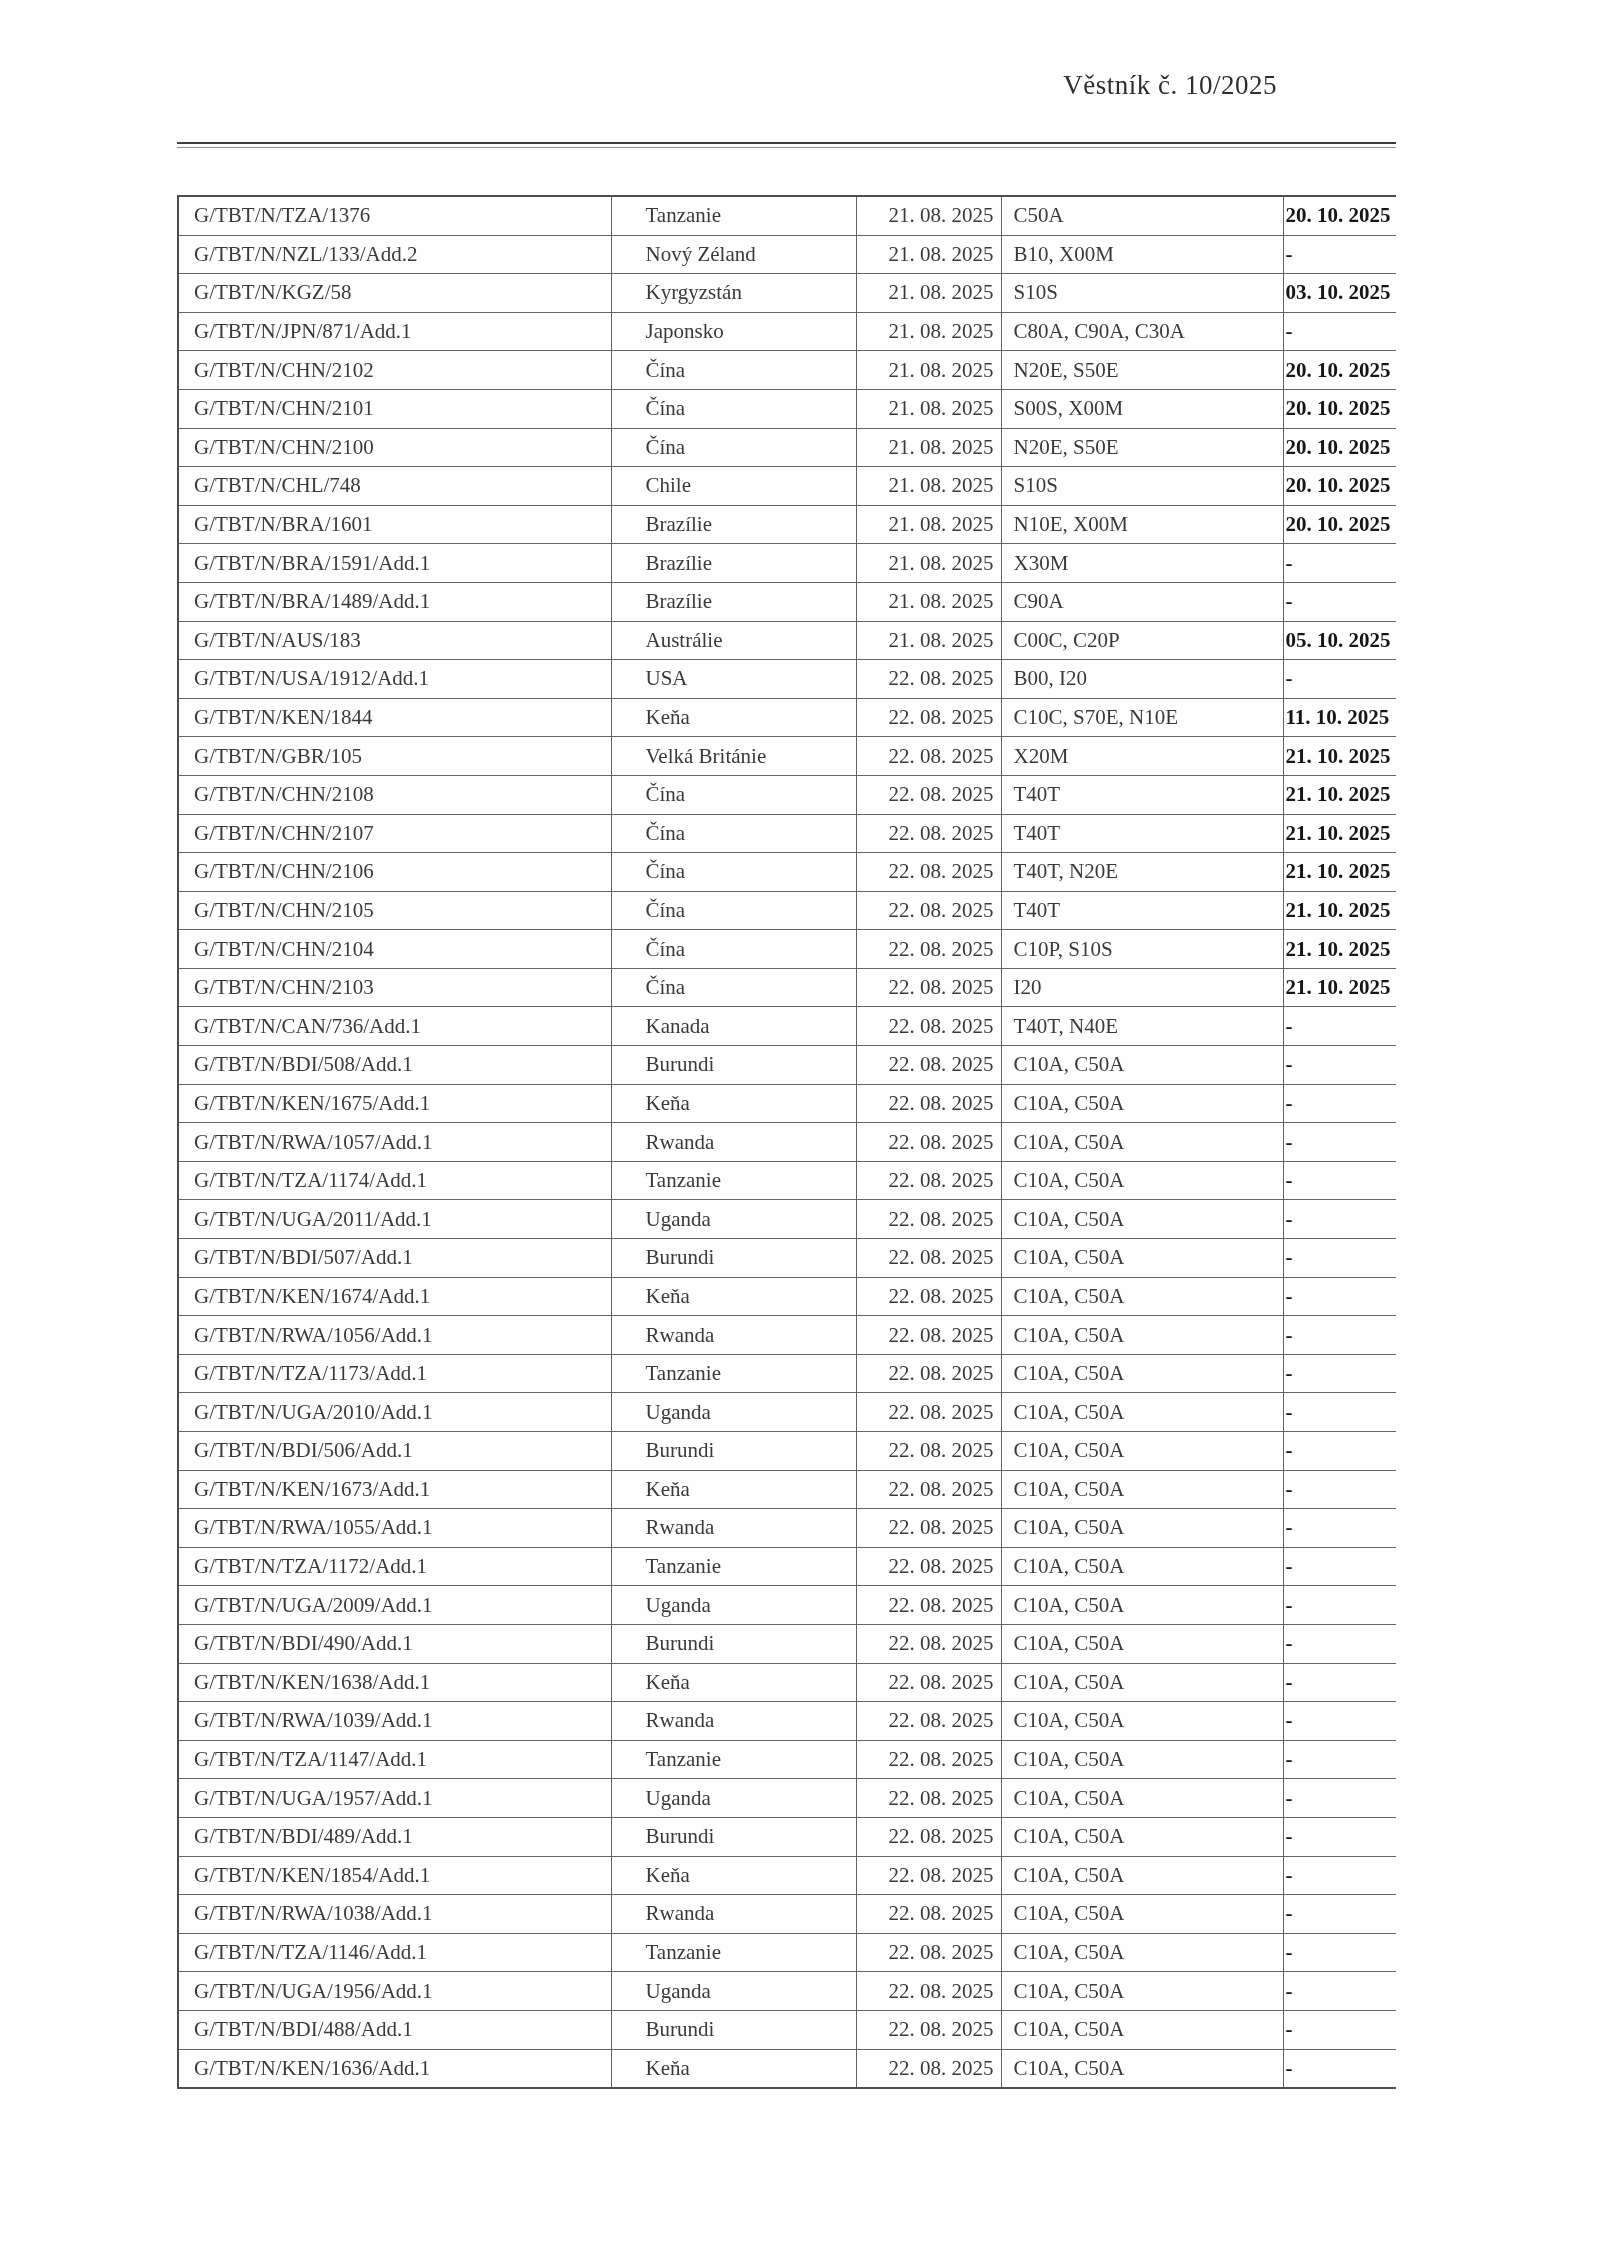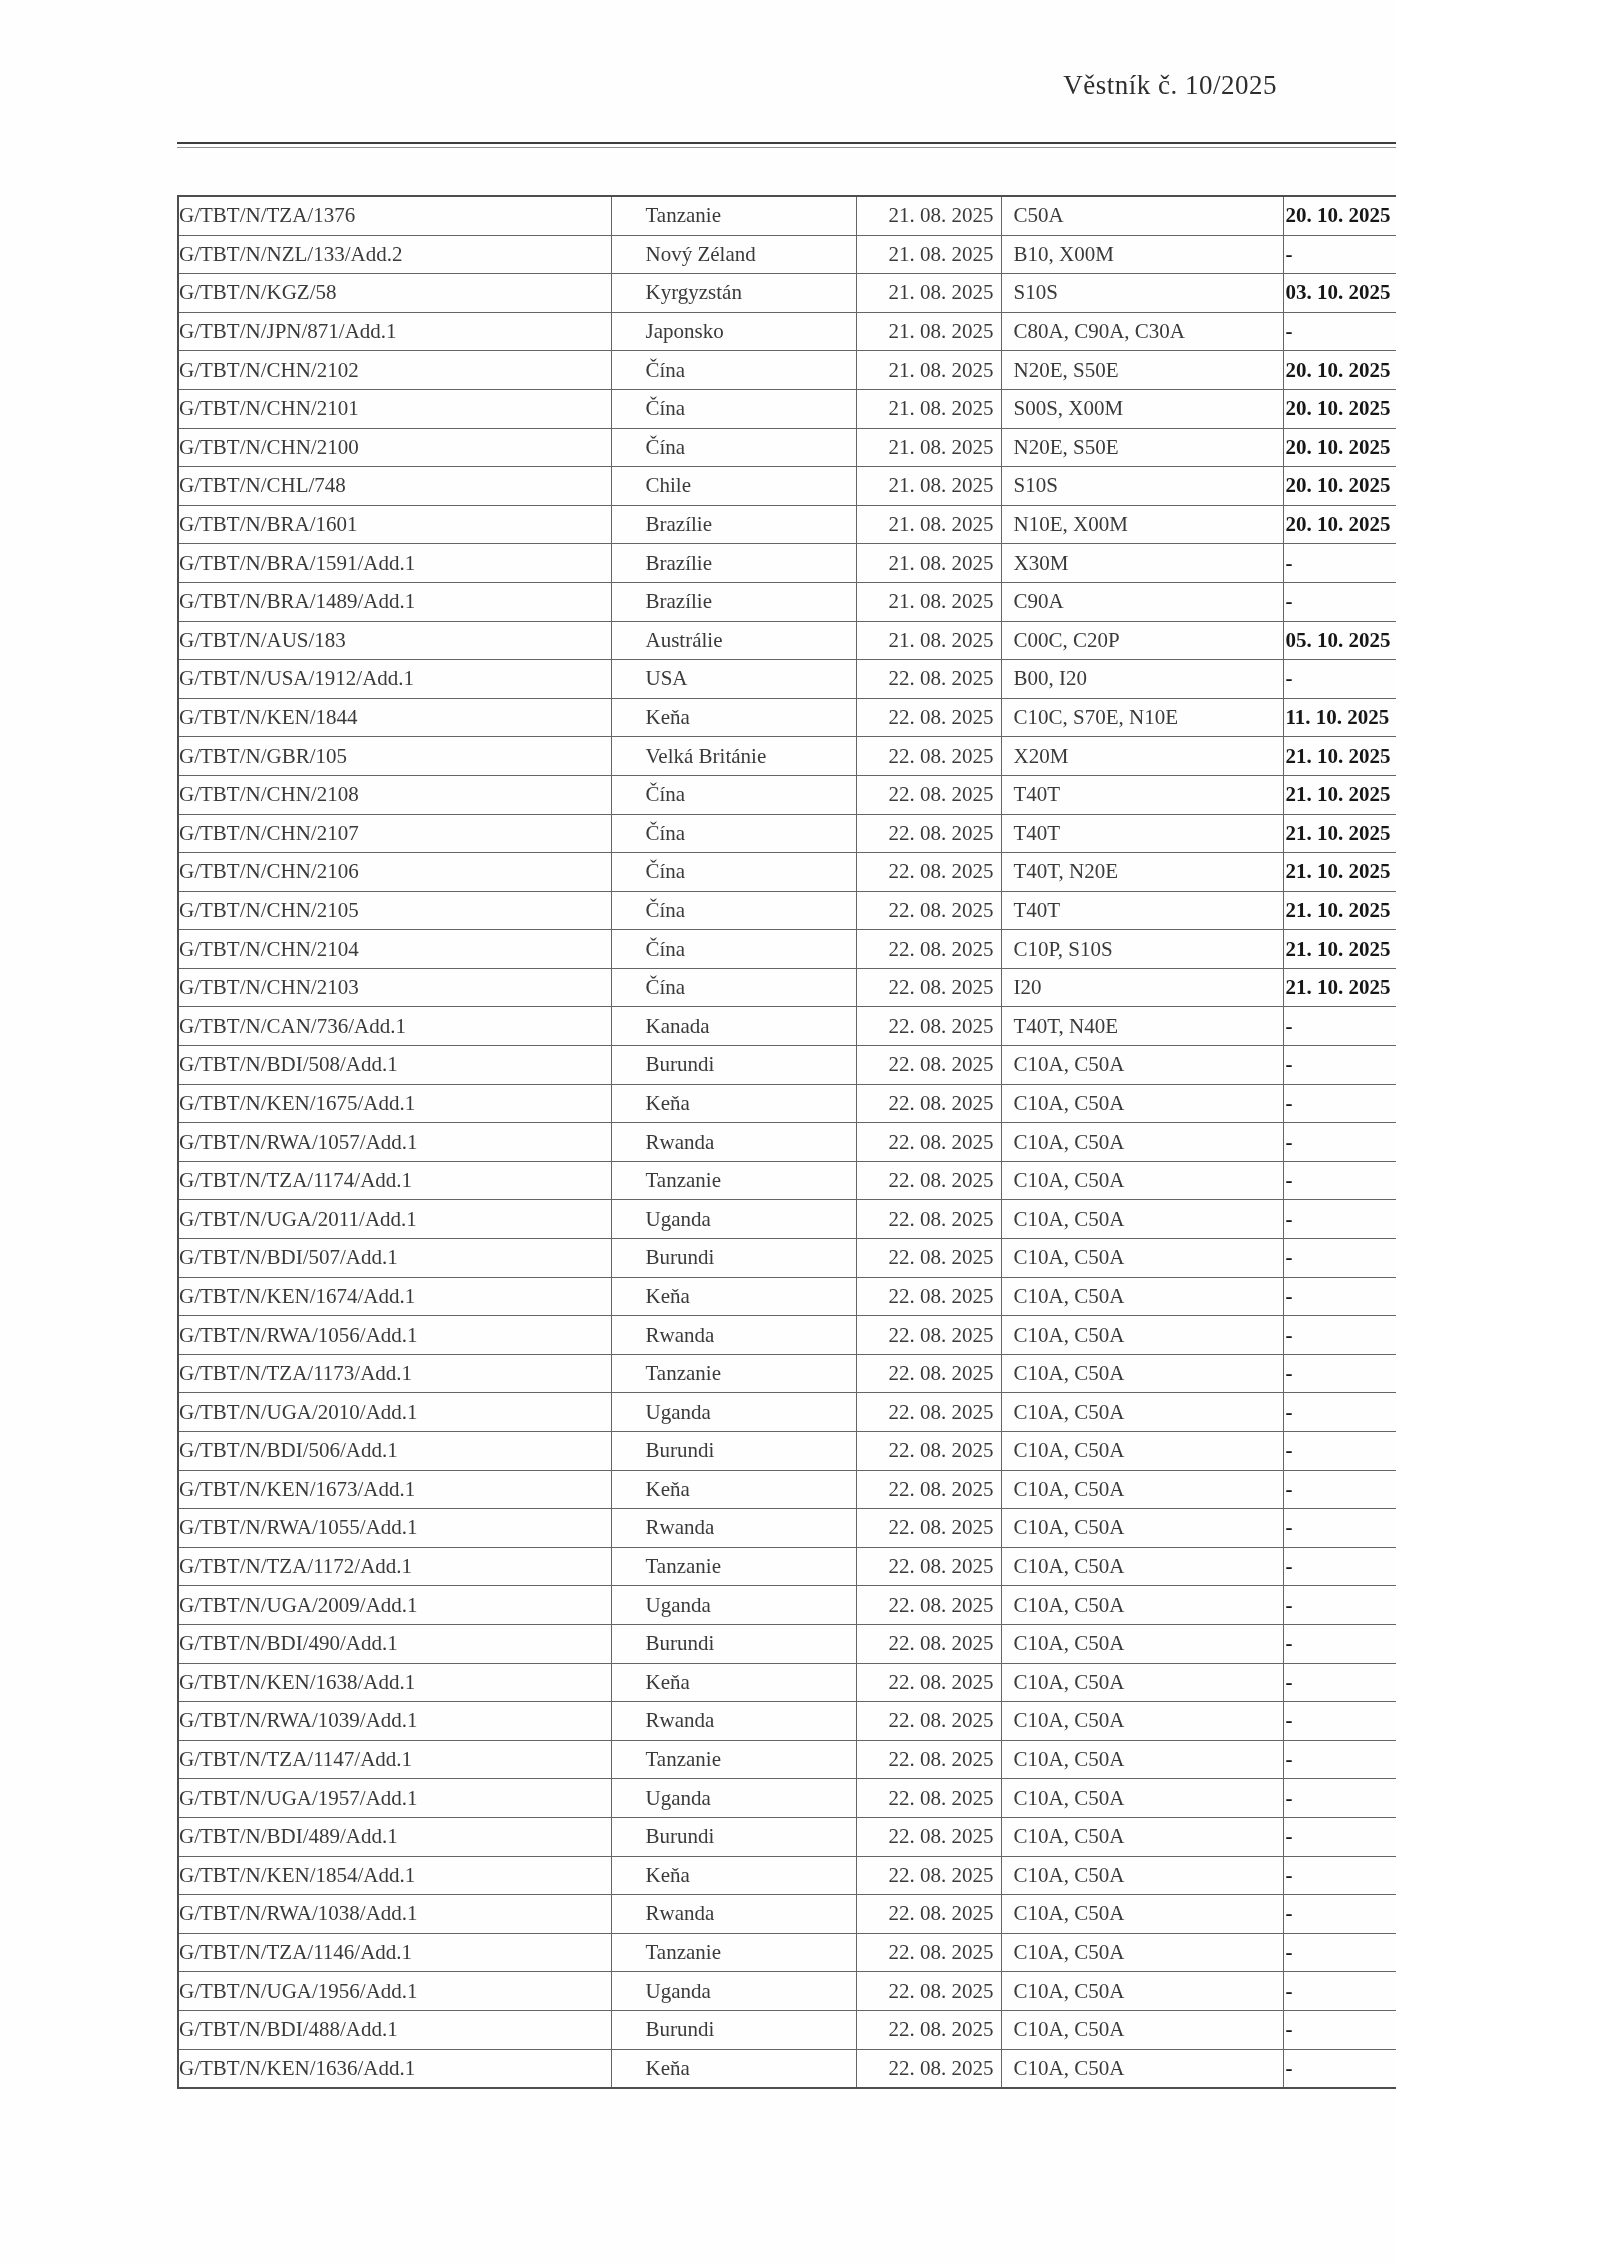--- a/index.html
+++ b/index.html
@@ -43,21 +43,21 @@
   #ntable td {
     border: 1.5px solid #656565;
     height: 37.6px;
     padding: 0;
     vertical-align: middle;
     white-space: nowrap;
     overflow: hidden;
     color: #3a3a3a;
     line-height: 1;
   }
-  #ntable td.c0 { }
+  #ntable td.c0 { padding-left: 15px; }
   #ntable td.c1 { padding-left: 34px; }
   #ntable td.c2 { padding-left: 32px; }
   #ntable td.c3 { padding-left: 12px; }
   #ntable td.c4 { padding-left: 2px; font-weight: bold; color: #161616; }
   #page-number {
     position: absolute;
     top: 2146px;
     left: 0;
     width: 1600px;
     text-align: right;

